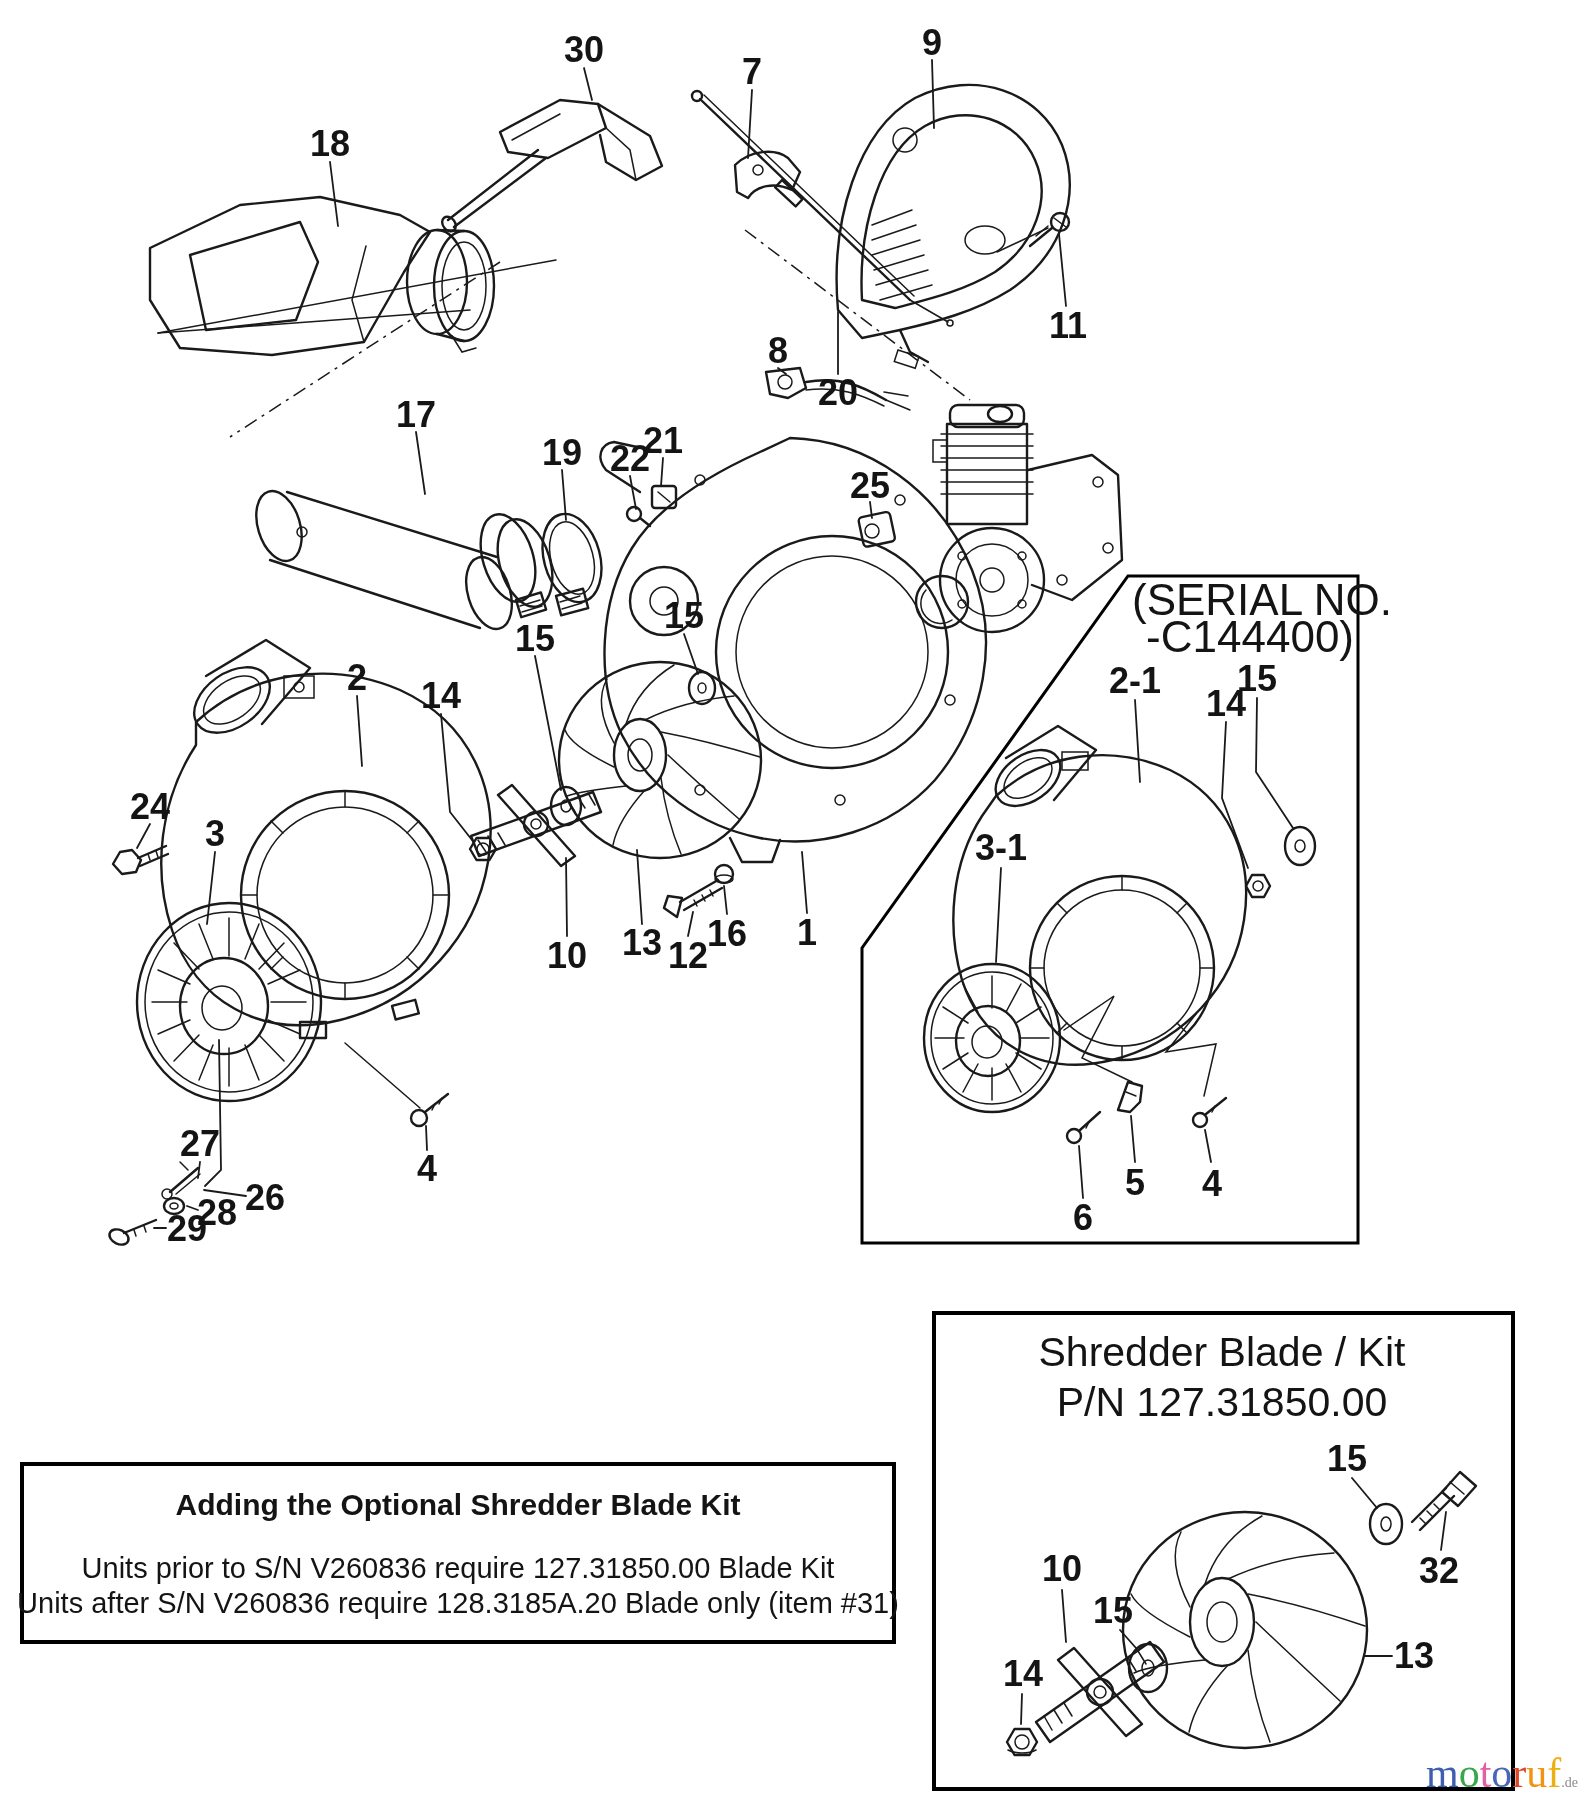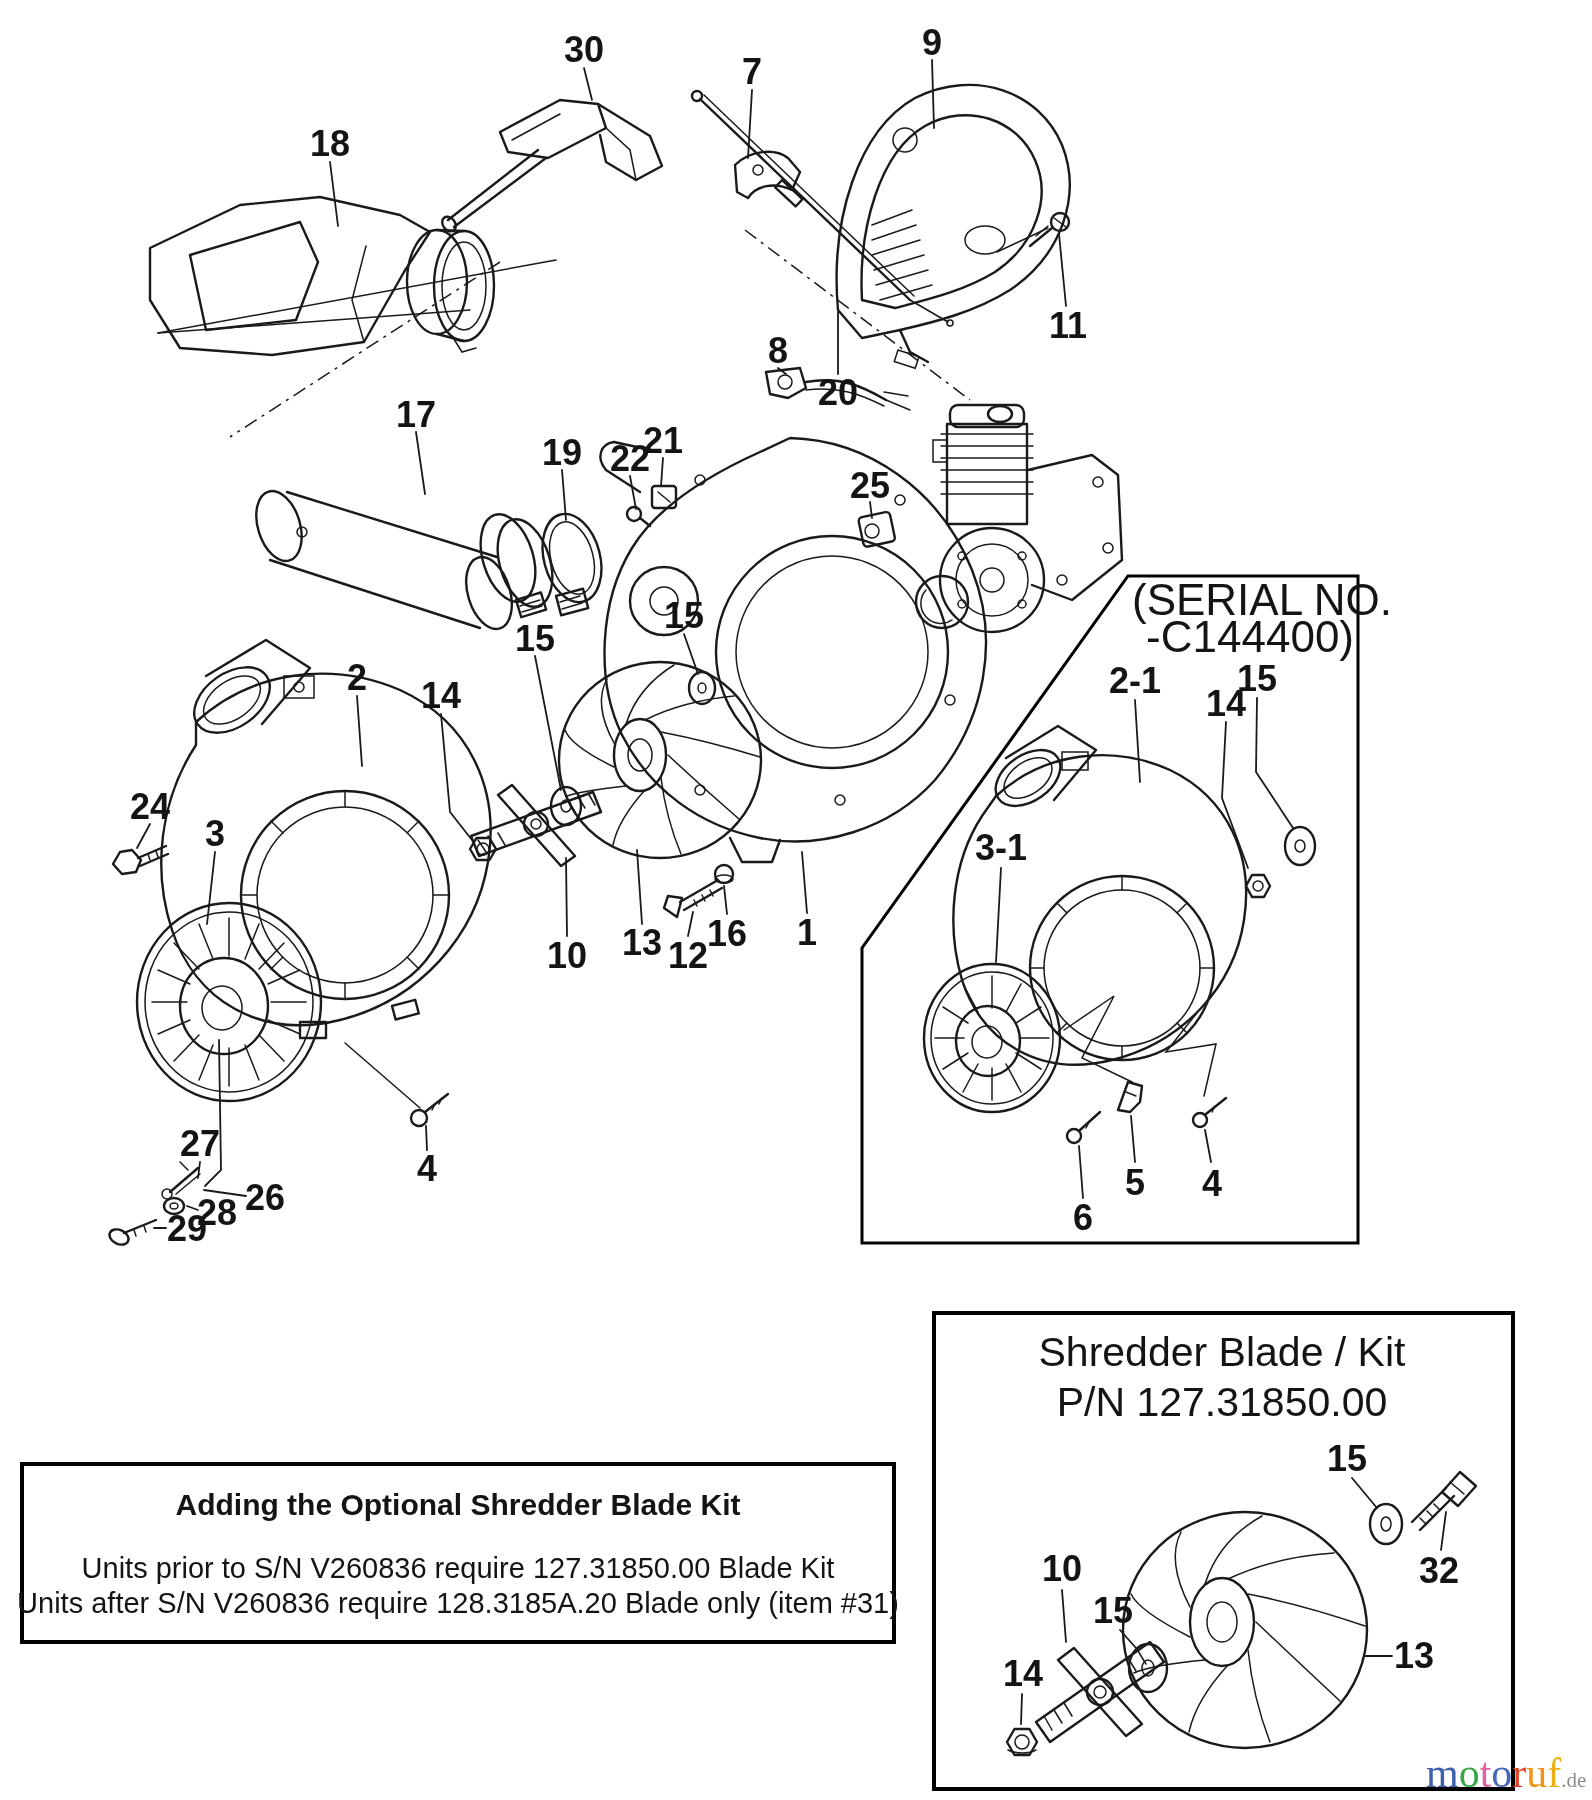--- a/index.html
+++ b/index.html
@@ -13,21 +13,21 @@
   .dash{stroke:#1a1a1a;stroke-width:1.5;fill:none;stroke-dasharray:14 6 3 6;}
   .boxln{stroke:#000;stroke-width:4;fill:none;}
   .callout{font-family:"Liberation Sans",sans-serif;font-weight:700;font-size:36px;fill:#141414;text-anchor:middle;}
   .serialtxt{font-family:"Liberation Sans",sans-serif;font-weight:400;font-size:44px;fill:#141414;}
   .kittitle{font-family:"Liberation Sans",sans-serif;font-weight:400;font-size:41px;fill:#141414;text-anchor:middle;}
   .notetitle{font-family:"Liberation Sans",sans-serif;font-weight:700;font-size:30px;fill:#141414;text-anchor:middle;}
   .notebody{font-family:"Liberation Sans",sans-serif;font-weight:400;font-size:29px;fill:#141414;text-anchor:middle;}
   .watermark{position:absolute;left:1426px;top:1752px;font-family:"Liberation Serif",serif;
              font-size:42px;font-weight:400;letter-spacing:0px;line-height:1;white-space:nowrap;
              text-decoration:none;cursor:pointer;}
-  .watermark .wm-suffix{font-size:21px;}
+  .watermark .wm-suffix{font-size:14px;}
 </style>
 </head>
 <body>
 
 <div class="stage">
 <svg width="1592" height="1800" viewBox="0 0 1592 1800" xmlns="http://www.w3.org/2000/svg">
 
   <g>
     <line class="thin" x1="158" y1="333" x2="556" y2="260"></line>
     <line class="thin" x1="158" y1="333" x2="470" y2="310"></line>

